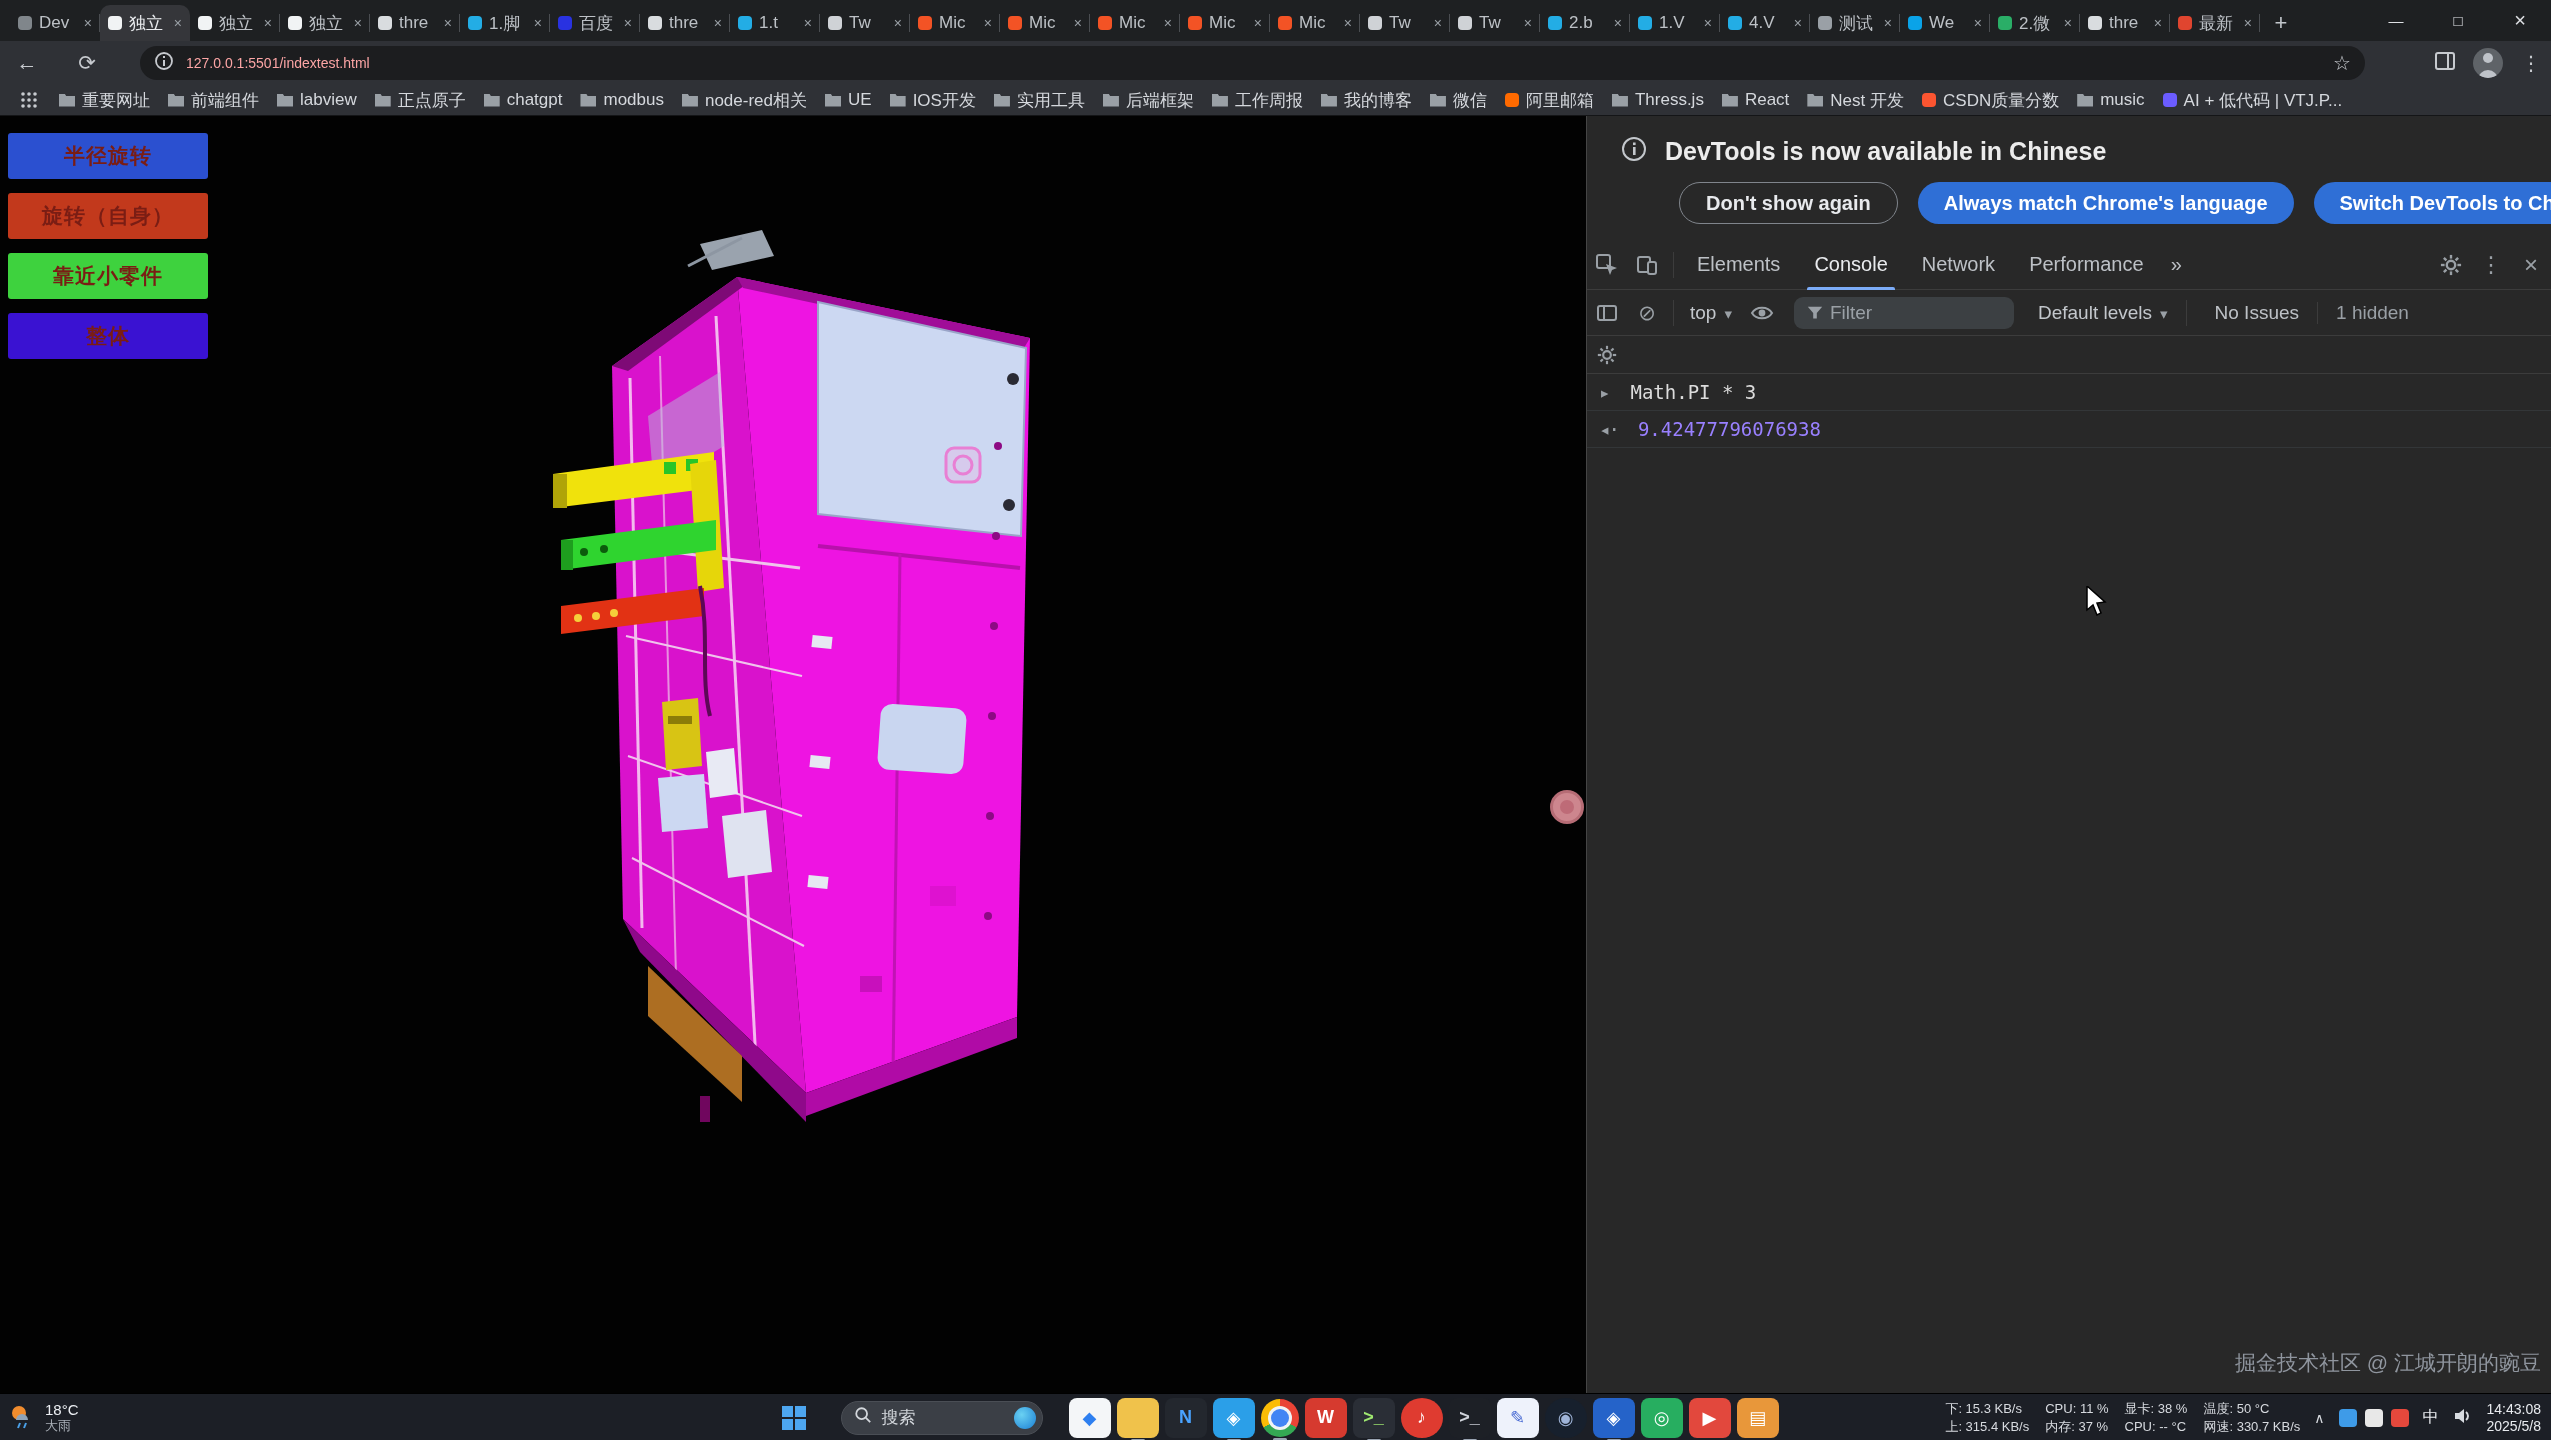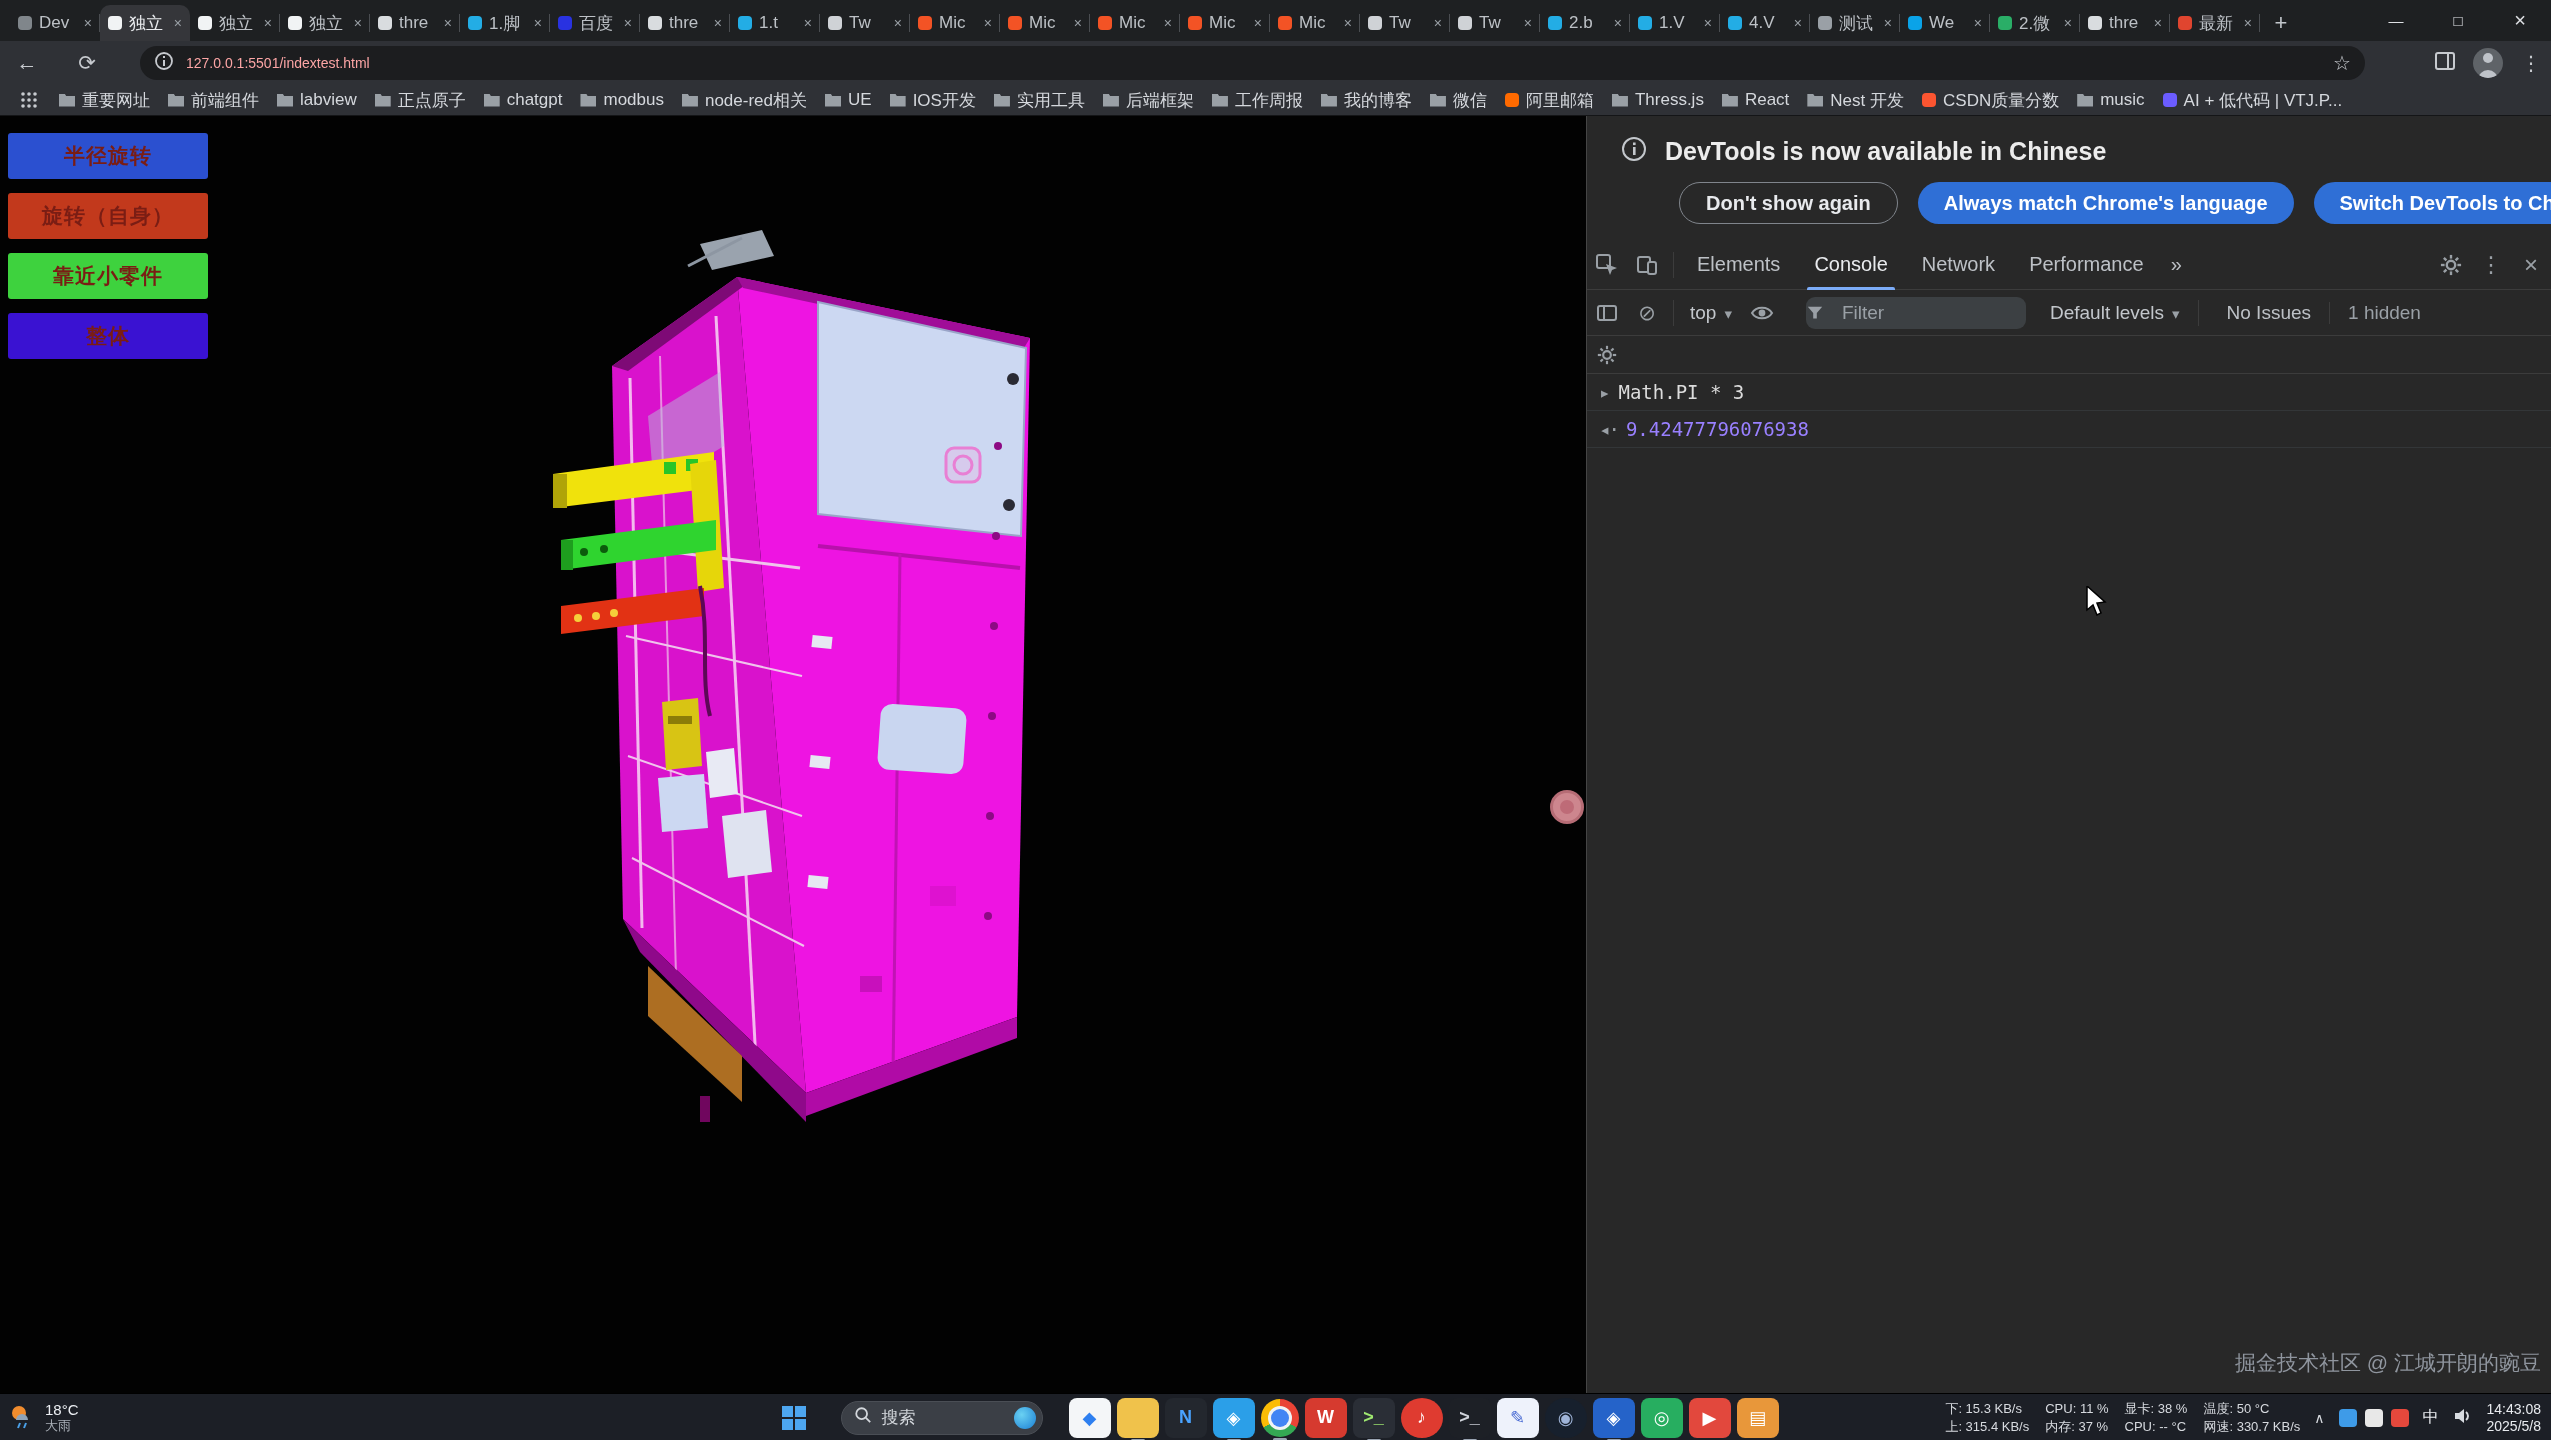--- a/index.html
+++ b/index.html
@@ -97,34 +97,34 @@
   .dt-tab.active::after { content:""; position:absolute; left:10px; right:10px; bottom:0;
             height:3px; background:#7cacf8; border-radius:2px 2px 0 0; }
   .dt-more { color:#bdc1c6; font-size:20px; padding:0 10px; } .dt-more::before{ content:"»"; }
   .dt-right { margin-left:auto; display:flex; align-items:center; }
   .dt-close::before { content:"×"; font-size:24px; }
 
   .dt-toolbar { height:46px; border-bottom:1px solid #3c3c3c; display:flex; align-items:center; }
   .dt-block::before { content:"⊘"; font-size:21px; }
   .dt-ctx { display:flex; align-items:center; gap:8px; color:#c3c7cc; font-size:19px; padding:0 10px; }
   .caret::before { content:"▾"; font-size:15px; color:#9aa0a6; }
-  .filter-input { width:220px; height:32px; margin-left:24px; border-radius:9px; background:#3c4043;
+  .filter-input { width:220px; height:32px; margin-left:12px; border-radius:9px; background:#3c4043;
                   border:none; outline:none; color:#e8eaed; font-size:19px; font-family:inherit;
                   padding:0 10px 0 36px; }
   .filter-wrap { position:relative; }
   .filter-wrap .funnel { position:absolute; left:24px; top:7px; }
   .filter-input::placeholder { color:#9aa0a6; }
   .dt-levels { display:flex; align-items:center; gap:8px; color:#c3c7cc; font-size:19px; margin-left:24px; }
   .dt-issues { color:#bdc1c6; font-size:19px; margin-left:22px; }
   .dt-hidden { color:#9aa0a6; font-size:19px; margin-left:18px; padding-left:18px;
                border-left:1px solid #3c3c3c; }
   .dt-settingsrow { height:38px; border-bottom:1px solid #3c3c3c; display:flex; align-items:center; }
 
   .dt-log { font-family:"DejaVu Sans Mono",monospace; font-size:19px; }
-  .log-row { display:flex; align-items:flex-start; gap:8px; padding:7px 8px 7px 12px;
+  .log-row { display:flex; align-items:flex-start; gap:20px; padding:7px 8px 7px 12px;
              border-bottom:1px solid #333638; }
   .log-prompt { color:#9aa0a6; } .log-prompt::before { content:"▸"; }
   .log-return { color:#9aa0a6; } .log-return::before { content:"◂·"; letter-spacing:-2px; }
   .log-expr { color:#dcdcdc; }
   .log-num { color:#9980ff; }
 
   .dt-watermark { position:absolute; right:10px; bottom:16px; color:#8f959e; font-size:21px; }
 
   
   .cursor { position:absolute; left:2086px; top:586px; width:26px; height:30px; pointer-events:none; }

